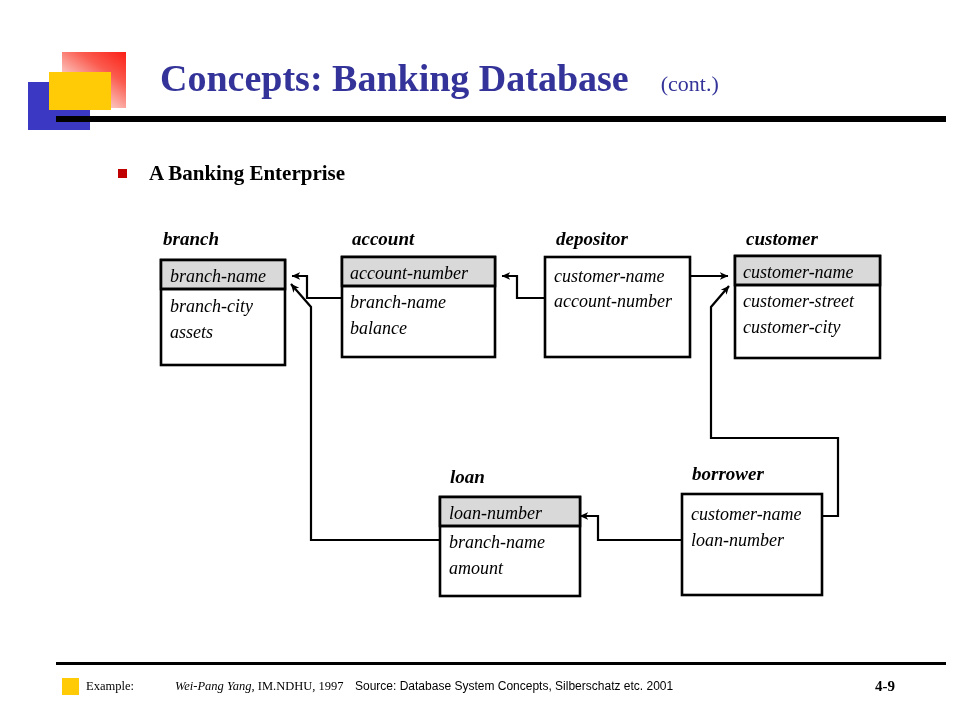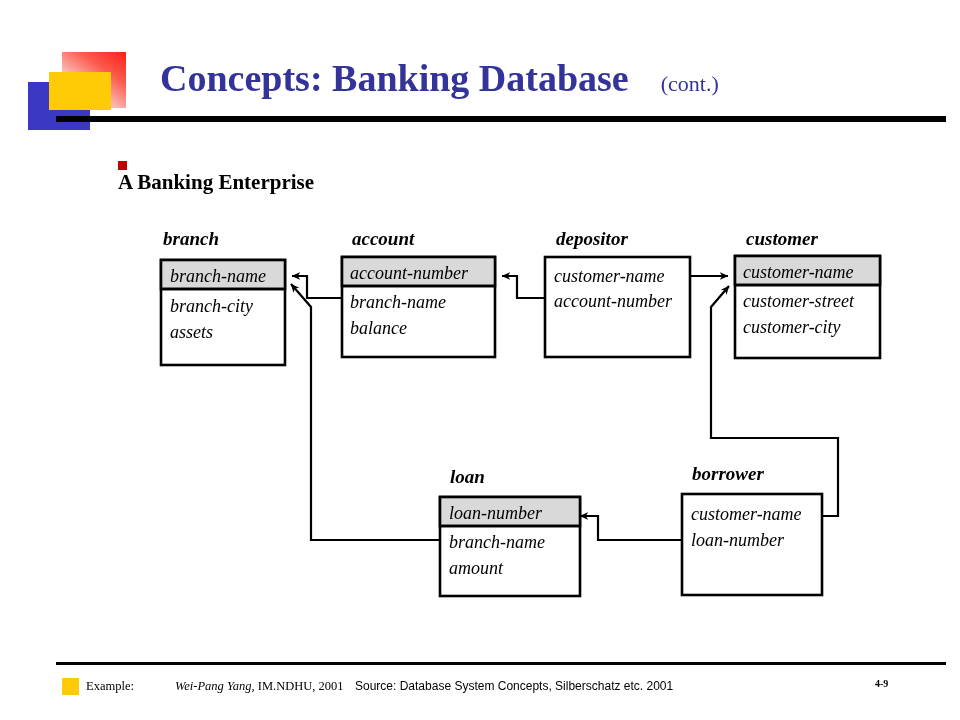--- a/index.html
+++ b/index.html
@@ -65,22 +65,21 @@
     width: 890px; height: 0;
     border-top: 5px solid #000000;
     border-bottom: 1px solid #000000;
   }
 
   
   #bullet-row {
     position: absolute;
     left: 118px; top: 161px;
     display: flex;
-    align-items: flex-start;
-    flex-direction: column;
+    align-items: center;
   }
   #bullet-square {
     width: 9px; height: 9px;
     background: #c00000;
     margin-right: 22px;
     flex: 0 0 auto;
   }
   #bullet-text {
     font-size: 21px;
     font-weight: bold;
@@ -163,21 +162,21 @@
     position: absolute;
     left: 355px; top: 3px;
     font-family: "Liberation Sans", sans-serif;
     font-size: 12px;
     color: #000000;
     white-space: nowrap;
   }
   #footer-page {
     position: absolute;
     left: 875px; top: 2px;
-    font-size: 10px;
+    font-size: 15px;
     font-weight: bold;
     color: #000000;
     text-align: right;
   }
 </style>
 </head>
 <body>
 
 <div id="slide-header">
   <div id="logo-mark">
@@ -276,18 +275,18 @@
 
 </svg>
 </div>
 
 <div id="footer-rule"></div>
 <div id="footer">
   <div id="footer-left">
     <div id="footer-square"></div>
     <div id="footer-edited">
       <span>Example:</span>
-      <span class="name">Wei-Pang Yang</span><span>, IM.NDHU, 2001</span>
+      <span class="name">Wei-Pang Yang</span><span>, IM.NDHU, 1997</span>
     </div>
   </div>
   <div id="footer-source">Source: Database System Concepts, Silberschatz etc. 2001</div>
   <div id="footer-page">4-9</div>
 </div>
 
 </body></html>

